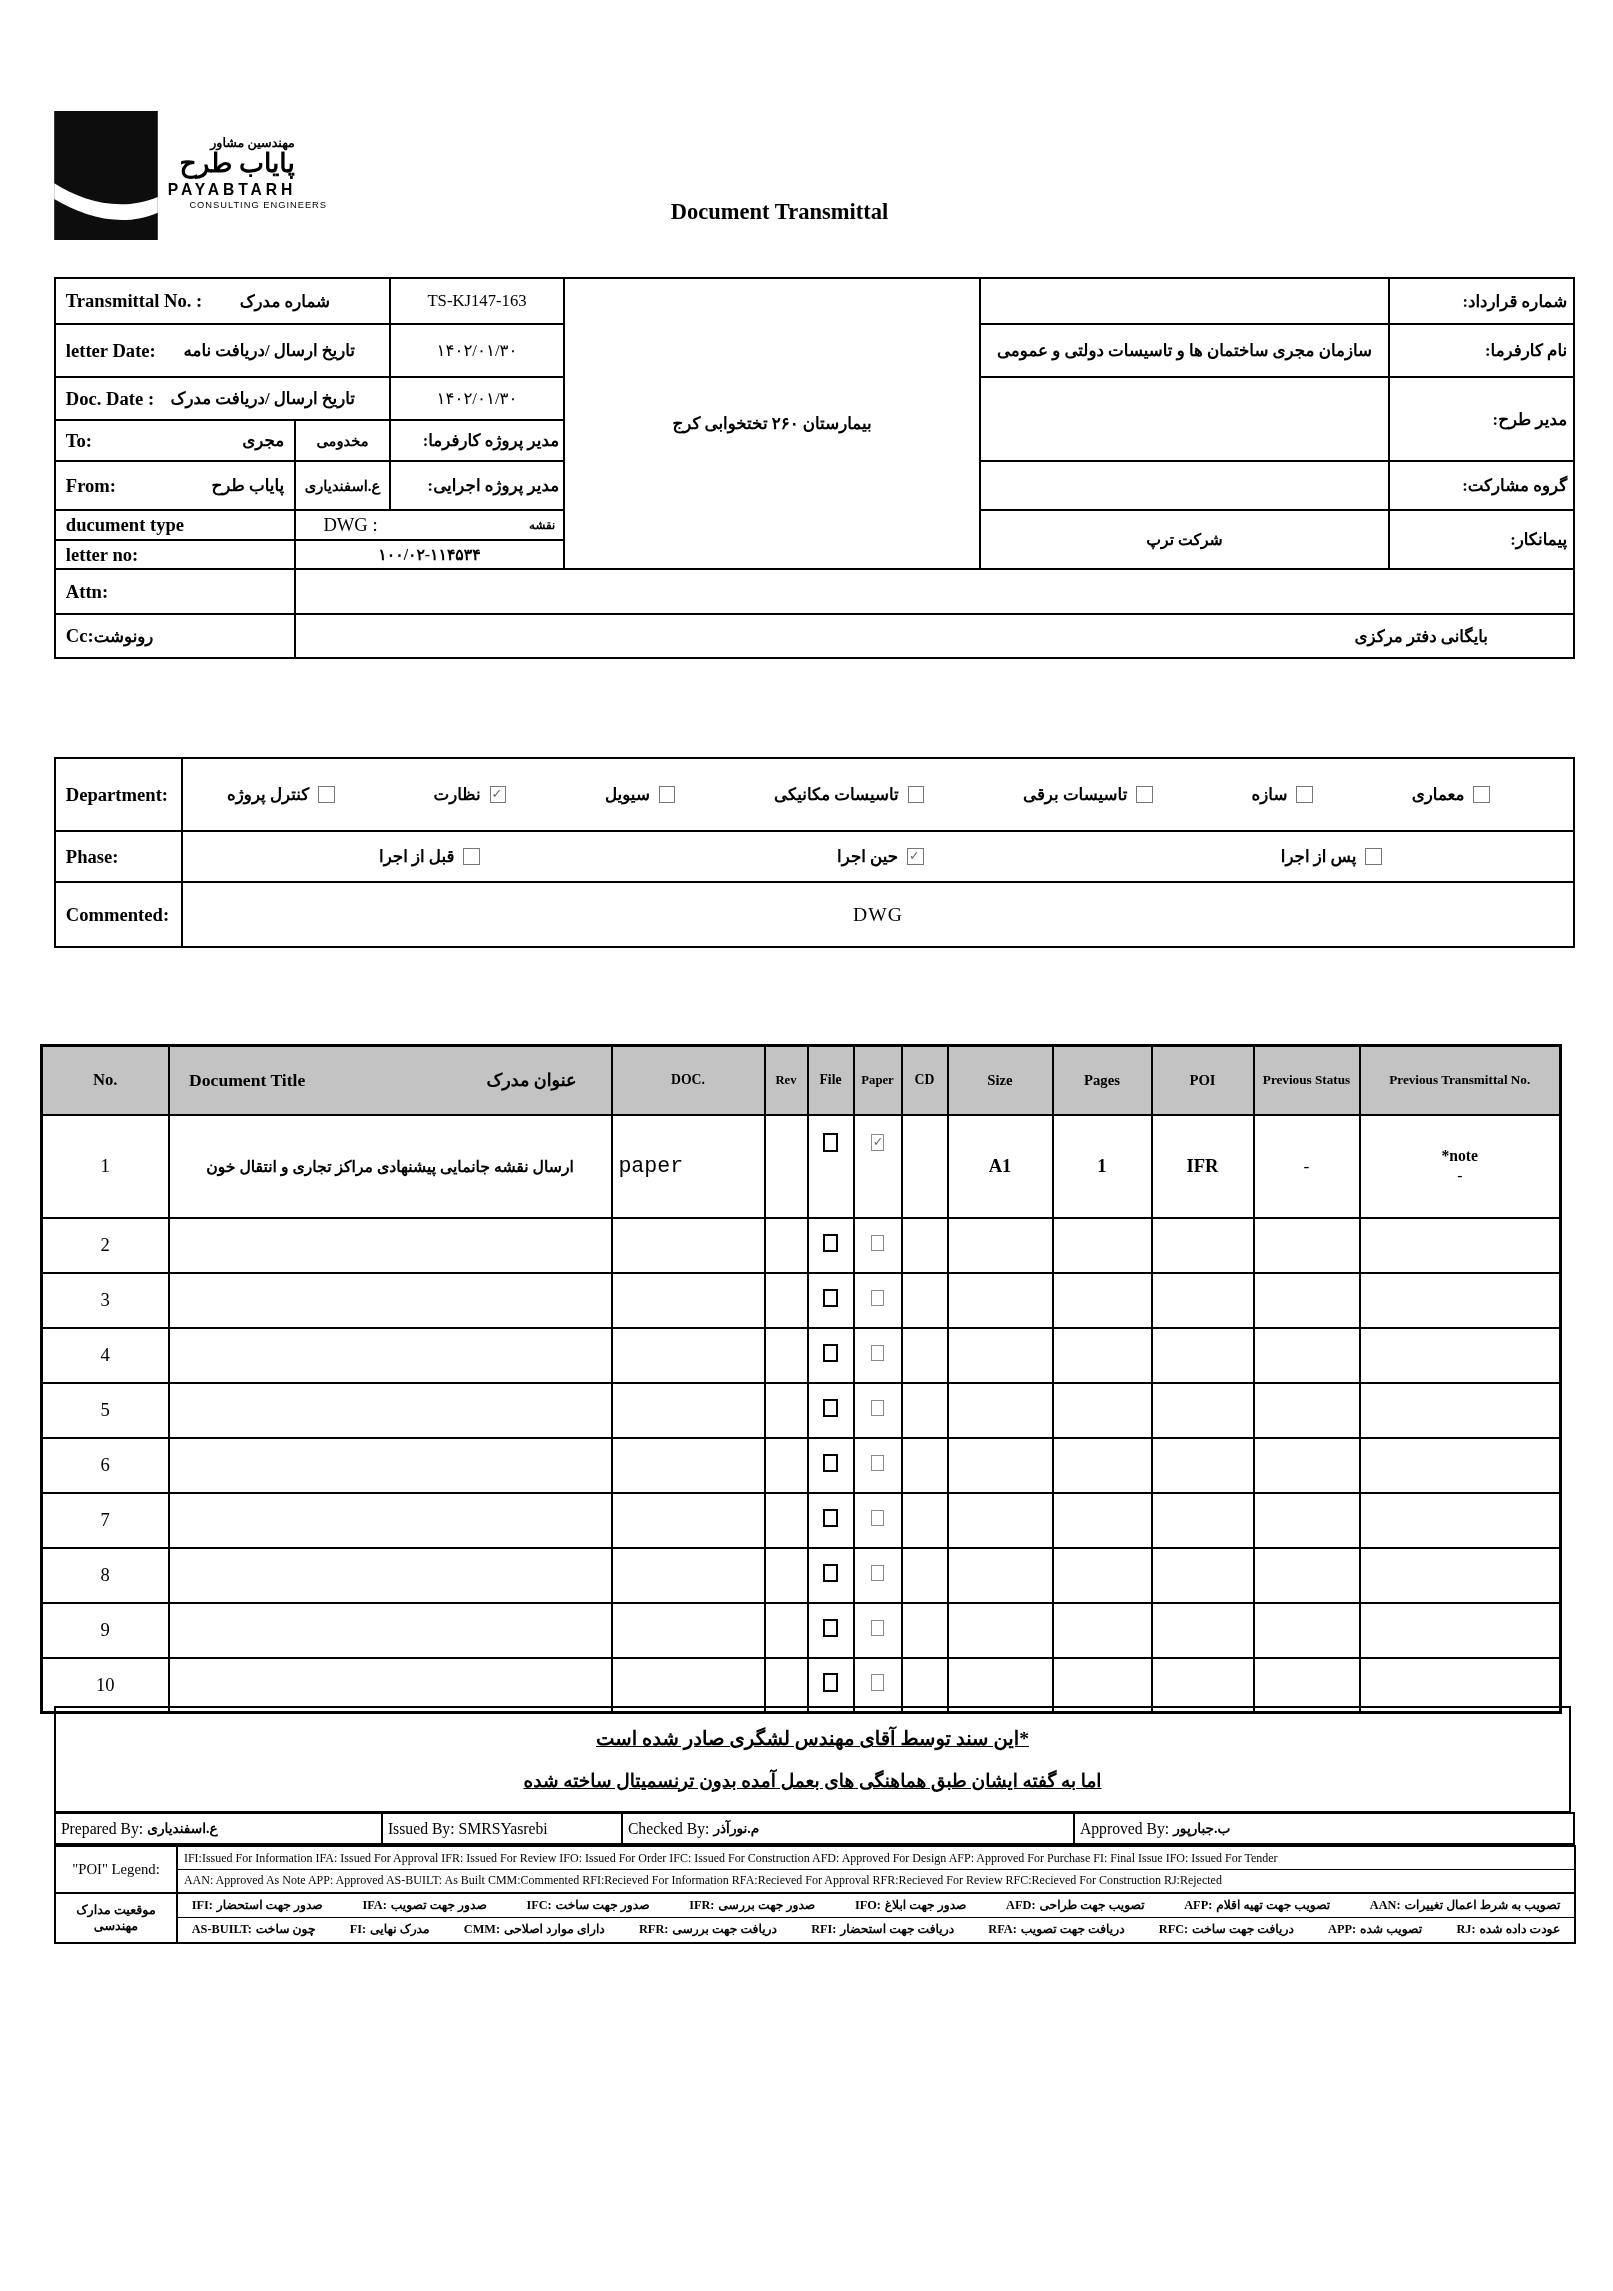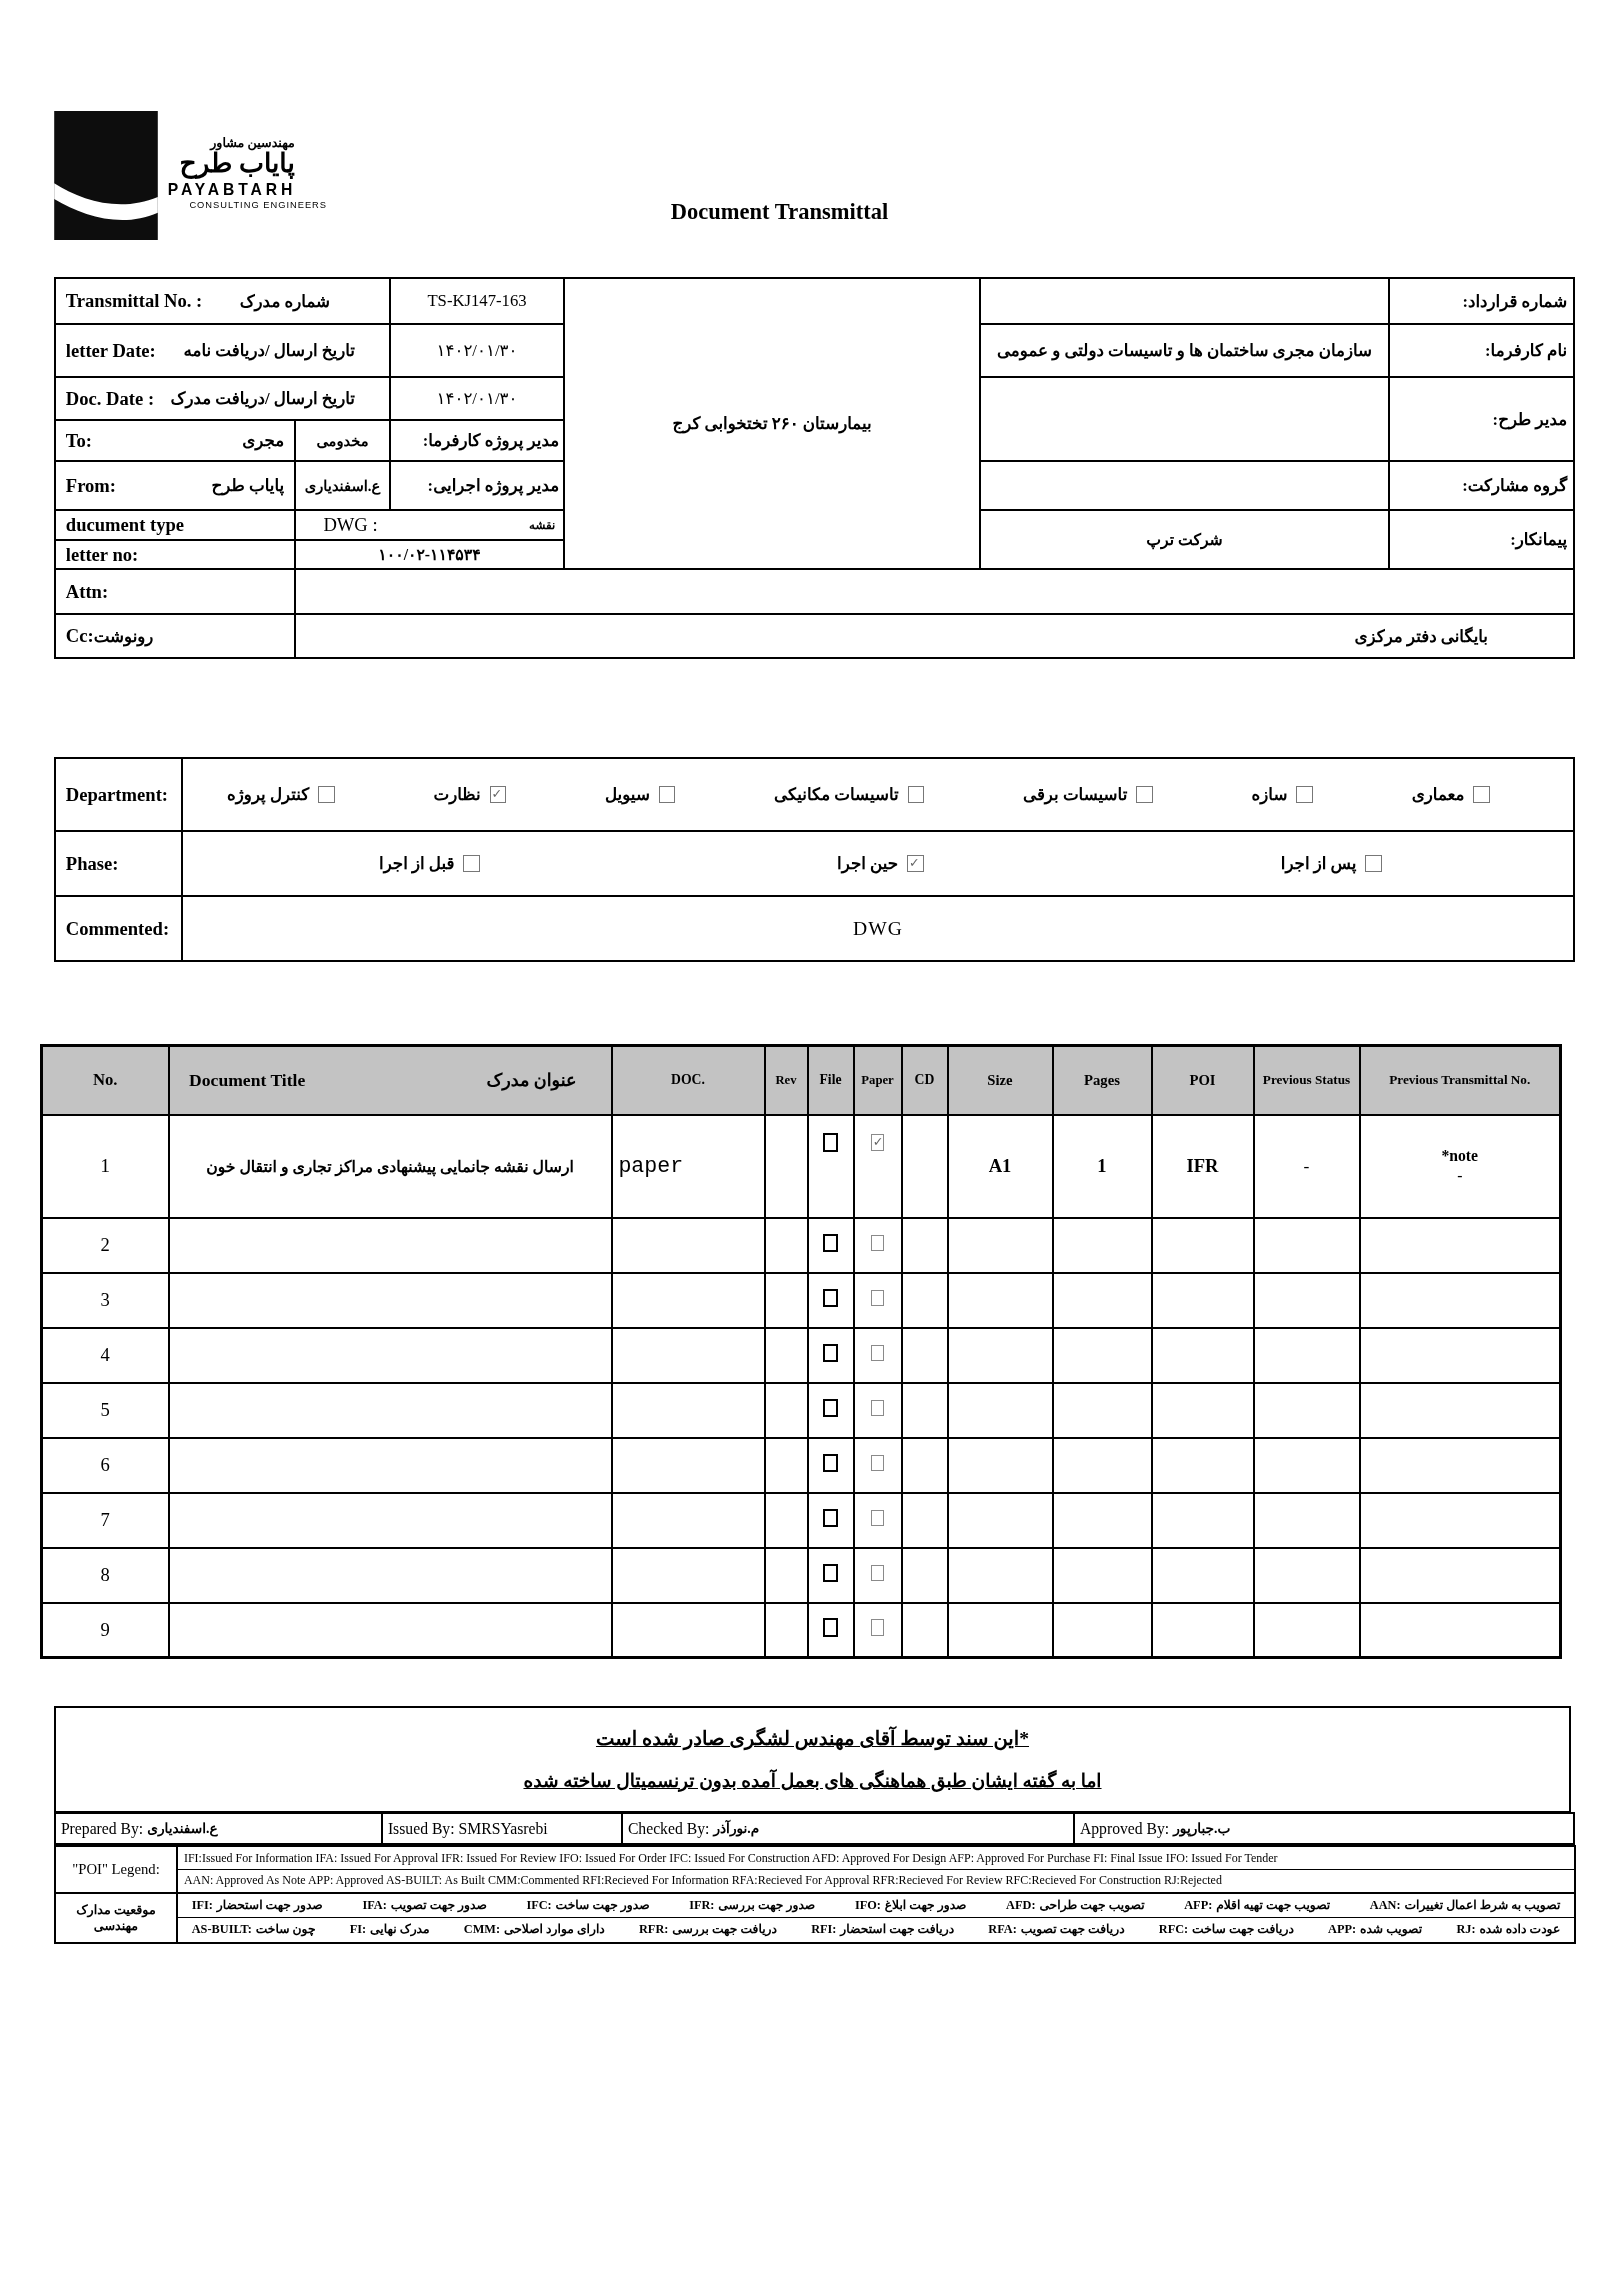--- a/index.html
+++ b/index.html
@@ -238,21 +238,21 @@
                   <span class="cb sq checked"></span>
                   <span>نظارت</span>
                 </span>
             <span class="chk-item">
                   <span class="cb sq"></span>
                   <span>کنترل پروژه</span>
                 </span>
           </div>
         </td>
       </tr>
-      <tr style="height:65px">
+      <tr style="height:51px">
         <td>
           <span class="cls-lbl">Phase:</span>
         </td>
         <td>
           <div class="chk-row phase-pad">
             <span class="chk-item">
                   <span class="cb sq"></span>
                   <span>پس از اجرا</span>
                 </span>
             <span class="chk-item">
@@ -434,20 +434,34 @@
             <td></td>
         <td class="c"><span class="cb"></span></td>
         <td class="c"><span class="cb gray"></span></td>
         <td></td>
             <td></td>
             <td></td>
             <td></td>
             <td></td>
             <td></td>
       </tr>
+      <tr class="sep" style="height:55px">
+        <td class="c" style="font-size:18.6px">10</td>
+        <td></td>
+            <td></td>
+            <td></td>
+        <td class="c"><span class="cb"></span></td>
+        <td class="c"><span class="cb gray"></span></td>
+        <td></td>
+            <td></td>
+            <td></td>
+            <td></td>
+            <td></td>
+            <td></td>
+      </tr>
     </tbody>
       </table>
   </div>
 
   <div id="sec-note">
     <div class="note-line">*این سند توسط آقای مهندس لشگری صادر شده است</div>
     <div class="note-line" style="font-size:18.6px">اما به گفته ایشان طبق هماهنگی های بعمل آمده بدون ترنسمیتال ساخته شده</div>
   </div>
 
   <div id="sec-sign">

